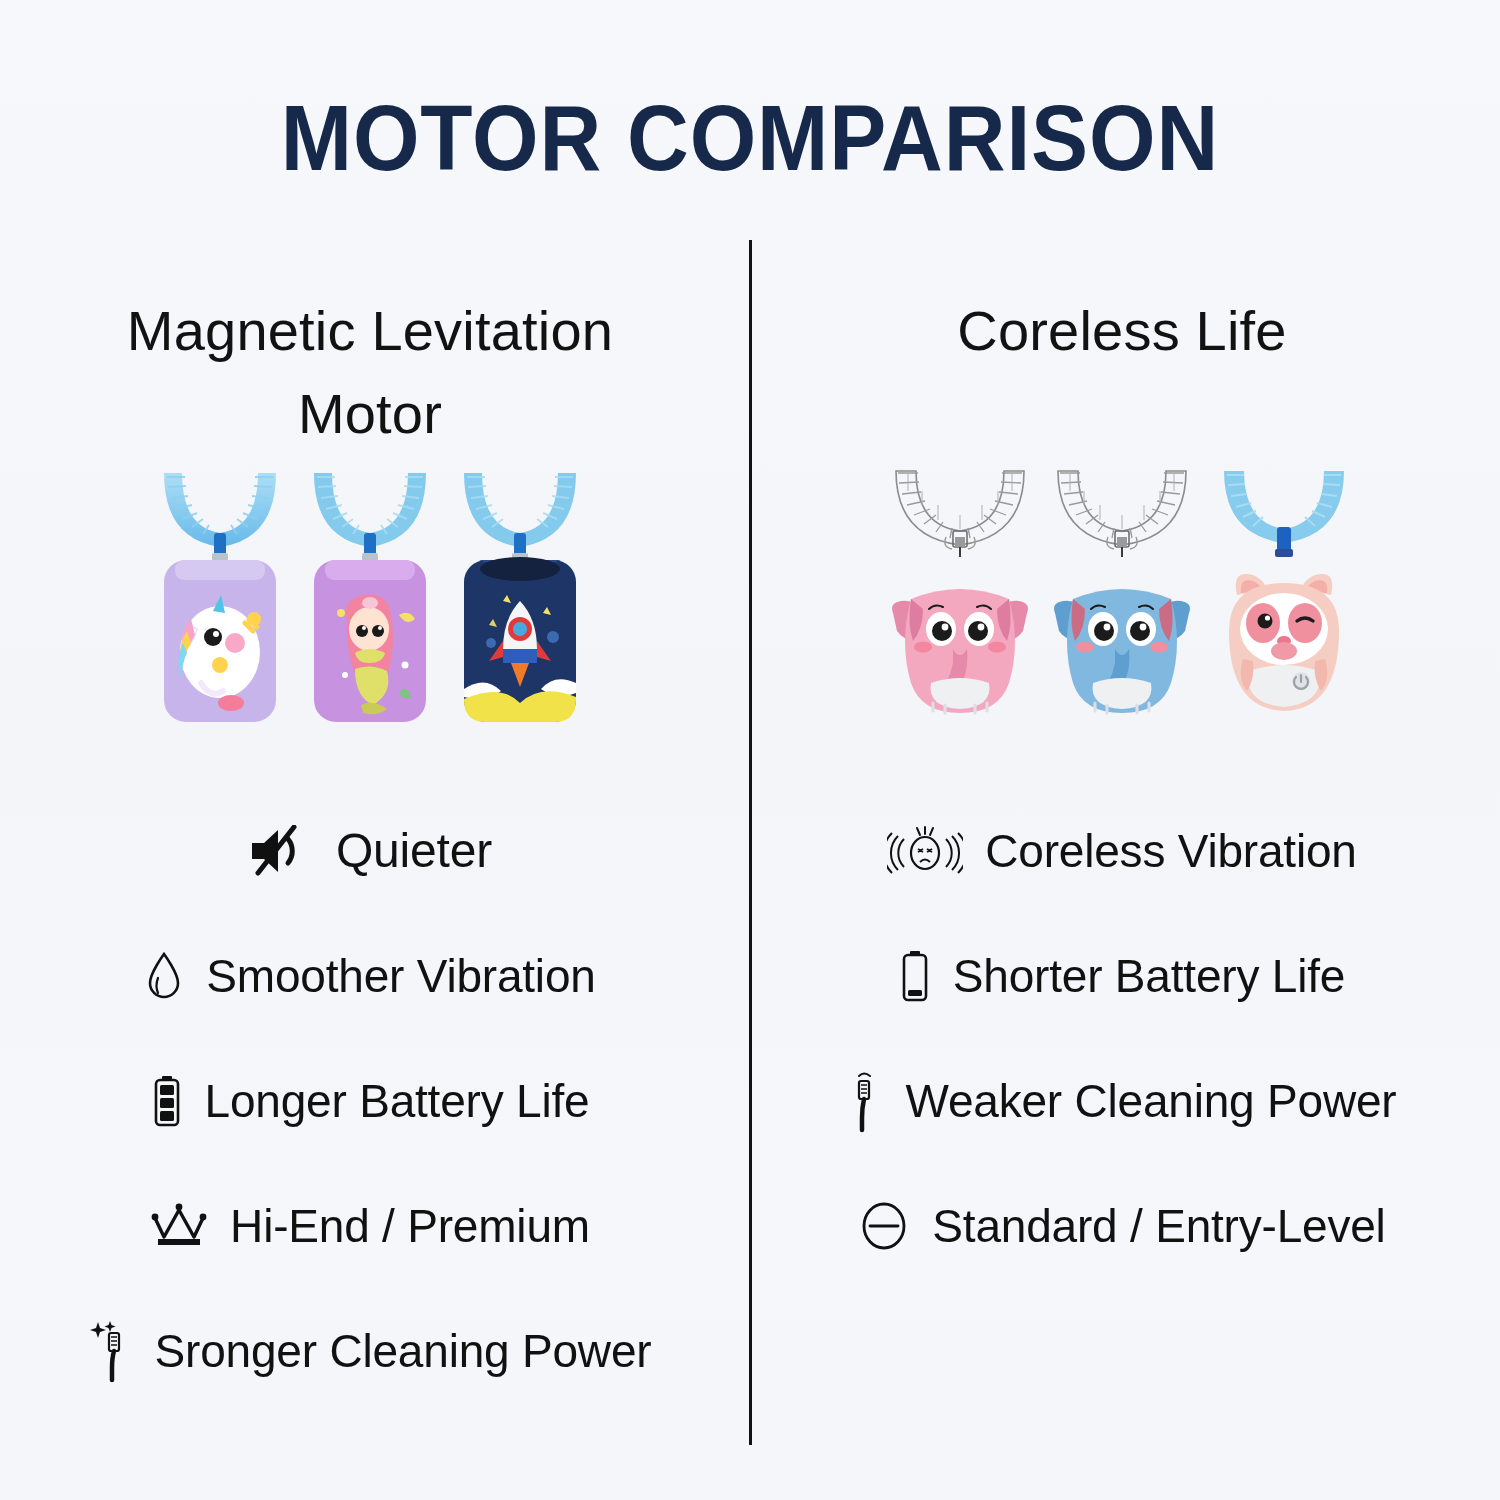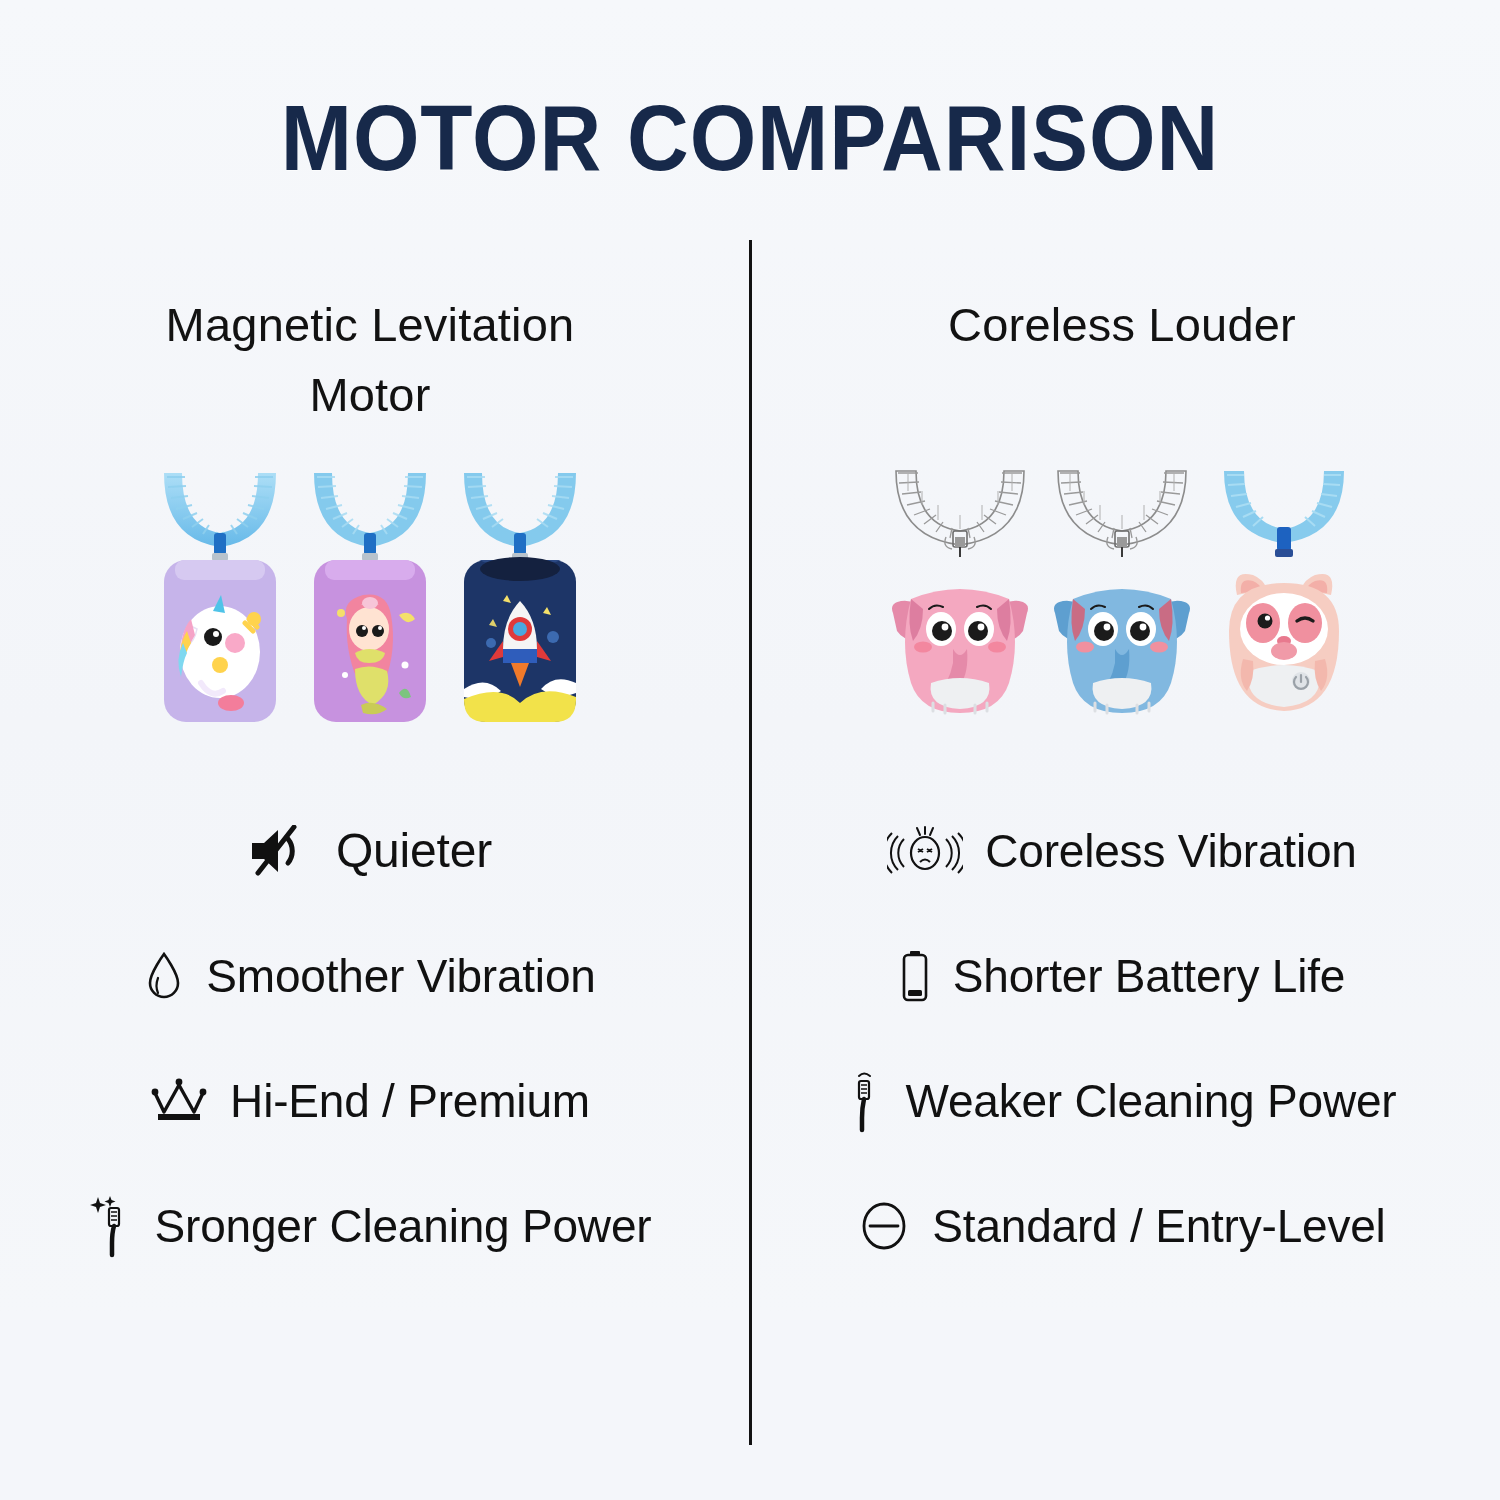--- a/index.html
+++ b/index.html
@@ -54,21 +54,21 @@
     position: absolute;
     top: 290px;
     width: 740px;
     height: 1160px;
   }
   .column.left  { left: 0px; }
   .column.right { left: 752px; }
 
   .col-heading {
     text-align: center;
-    font-size: 47px;
+    font-size: 56px;
     line-height: 1.48;
     color: #121212;
     font-weight: 400;
     letter-spacing: 0.2px;
     padding: 0 60px;
   }
 
   
   .products {
     position: absolute;
@@ -253,20 +253,32 @@
       <div class="feature">
         <span class="ficon">
           <svg width="40" height="52" viewBox="0 0 40 52">
             <path d="M20 4 C20 4 6 23 6 33 A14 14 0 0 0 34 33 C34 23 20 4 20 4 Z" fill="none" stroke="#111" stroke-width="2.6"></path>
             <path d="M14 28 Q11 36 14 43" stroke="#111" stroke-width="2.2" fill="none" stroke-linecap="round"></path>
           </svg>
         </span>
         <span class="label">Smoother Vibration</span>
       </div>
 
+      <div class="feature">
+        <span class="ficon">
+          <svg width="32" height="54" viewBox="0 0 32 54">
+            <rect x="11" y="2" width="10" height="4" rx="1" fill="#111"></rect>
+            <rect x="5" y="6" width="22" height="45" rx="4" fill="none" stroke="#111" stroke-width="2.6"></rect>
+            <rect x="9" y="11" width="14" height="10" rx="1.5" fill="#111"></rect>
+            <rect x="9" y="24" width="14" height="10" rx="1.5" fill="#111"></rect>
+            <rect x="9" y="37" width="14" height="10" rx="1.5" fill="#111"></rect>
+          </svg>
+        </span>
+        <span class="label">Longer Battery Life</span>
+      </div>
 
       <div class="feature">
         <span class="ficon">
           <svg width="58" height="50" viewBox="0 0 58 50">
             <circle cx="29" cy="6" r="3.4" fill="#111"></circle>
             <circle cx="5" cy="16" r="3.4" fill="#111"></circle>
             <circle cx="53" cy="16" r="3.4" fill="#111"></circle>
             <path d="M5 17 L14 36 L29 9 L44 36 L53 17" stroke="#111" stroke-width="3.4" fill="none" stroke-linejoin="round"></path>
             <rect x="8" y="38" width="42" height="6" fill="#111"></rect>
           </svg>
@@ -286,21 +298,21 @@
         </span>
         <span class="label">Sronger Cleaning Power</span>
       </div>
 
     </div>
   </div>
 
   <div class="column right">
 
     <div class="col-heading">
-      <div>Coreless Louder</div>
+      <div>Coreless Life</div>
     </div>
 
     <div class="products">
 
       <div class="product">
         <svg class="brushhead" width="148" height="96" viewBox="0 0 148 96">
           <path d="M10 6 Q10 72 74 80 Q138 72 138 6 L118 6 Q118 60 74 66 Q30 60 30 6 Z" fill="none" stroke="#8c8c8c" stroke-width="1.6"></path>
           <g stroke="#9a9a9a" stroke-width="1.3">
             <path d="M12 8 L32 8 M13 18 L33 17 M16 29 L35 27 M21 40 L39 36 M28 50 L44 44 M38 59 L50 50 M50 67 L57 57 M64 73 L66 63 M136 8 L116 8 M135 18 L115 17 M132 29 L113 27 M127 40 L109 36 M120 50 L104 44 M110 59 L98 50 M98 67 L91 57 M84 73 L82 63"></path>
           </g>

